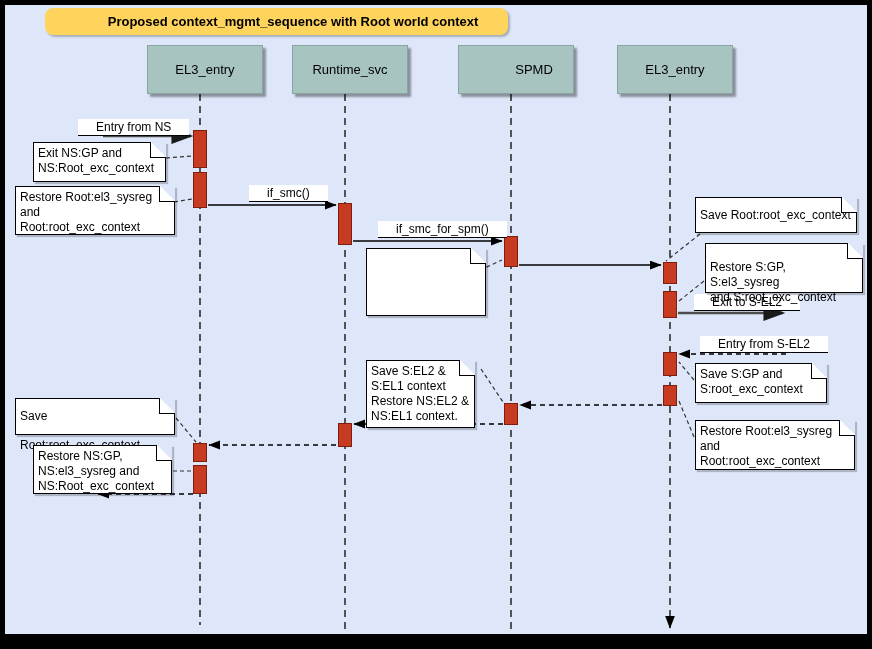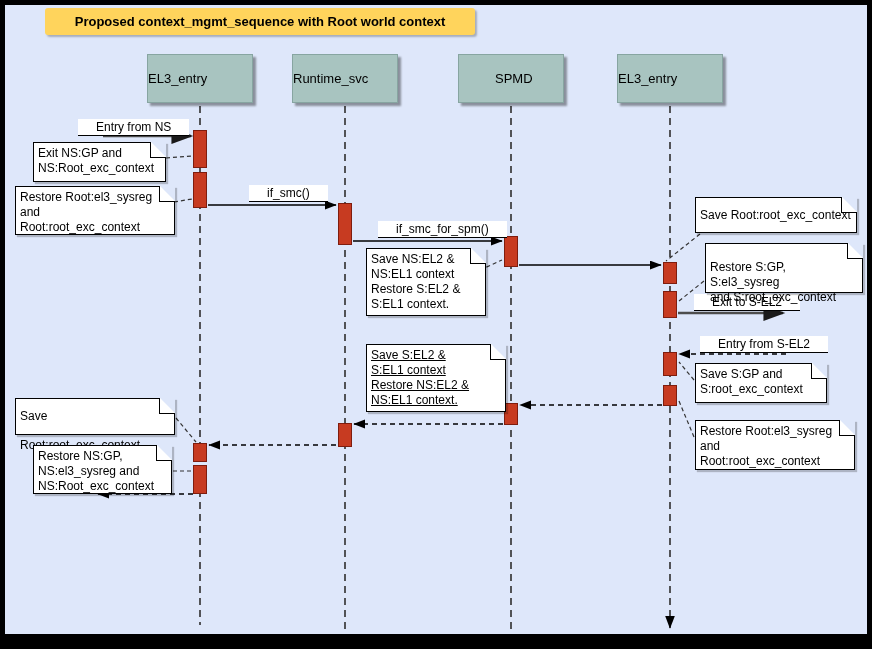--- a/index.html
+++ b/index.html
@@ -19,31 +19,32 @@
     background:var(--frame);
     font-family:"Liberation Sans", sans-serif;
     position:relative;
     overflow:hidden;
   }
   #canvas{position:absolute;left:0;top:0;width:872px;height:649px;}
   #paper{position:absolute;left:5px;top:5px;width:862px;height:629px;background:var(--page-bg);}
   #lines{position:absolute;left:0;top:0;width:872px;height:649px;z-index:1;}
   .title-banner{
     position:absolute;left:45px;top:8px;width:430px;height:27px;
-    background:var(--title-bg);border-radius:3px;
+    background:var(--title-bg);border-radius:8px;
     font-size:13px;font-weight:bold;color:var(--ink);
     text-align:center;line-height:27px;z-index:3;
     box-shadow:2px 2px 2px rgba(0,0,0,0.25);
+    padding-left:33px;
   }
   .actor{
-    position:absolute;top:54px;width:106px;height:49px;
+    position:absolute;top:45px;width:116px;height:49px;
     background:var(--actor-bg);border:1px solid var(--actor-border);
     box-shadow:3px 3px 2px rgba(0,0,0,0.38);
     font-size:13px;color:var(--ink);
-    display:flex;align-items:center;justify-content:flex-start;
+    display:flex;align-items:center;justify-content:center;
     z-index:2;box-sizing:border-box;
   }
   .bar{
     position:absolute;width:14px;
     background:var(--bar-fill);border:1.5px solid var(--bar-border);
     box-sizing:border-box;z-index:2;
   }
   .msg-label{
     position:absolute;z-index:3;
     background:#fff;color:var(--ink);
@@ -150,24 +151,20 @@
 NS:Root_exc_context</div>
     </div>
   <div class="note" style="left:15px;top:186px;width:160px;height:49px;">
       <span class="fold"></span>
       <div class="note-text">Restore Root:el3_sysreg
 and
 Root:root_exc_context</div>
     </div>
   <div class="note" style="left:366px;top:248px;width:120px;height:68px;">
       <span class="fold"></span>
-      <div class="note-text">Save NS:EL2 &amp;
-NS:EL1 context
-Restore S:EL2 &amp;
-S:EL1 context.</div>
     </div>
   <div class="note" style="left:695px;top:197px;width:162px;height:36px;line-height:28px;">
       <span class="fold"></span>
       <div class="note-text">Save Root:root_exc_context</div>
     </div>
   <div class="note" style="left:705px;top:243px;width:158px;height:50px;padding-top:16px;">
       <span class="fold"></span>
       <div class="note-text">Restore S:GP, S:el3_sysreg
 and S:root_exc_context</div>
     </div>
@@ -175,21 +172,21 @@
       <span class="fold"></span>
       <div class="note-text">Save S:GP and
 S:root_exc_context</div>
     </div>
   <div class="note" style="left:695px;top:420px;width:160px;height:50px;">
       <span class="fold"></span>
       <div class="note-text">Restore Root:el3_sysreg
 and
 Root:root_exc_context</div>
     </div>
-  <div class="note" style="left:366px;top:344px;width:140px;height:68px;text-decoration:underline;">
+  <div class="note" style="left:366px;top:360px;width:109px;height:68px;">
       <span class="fold"></span>
       <div class="note-text">Save S:EL2 &amp;
 S:EL1 context
 Restore NS:EL2 &amp;
 NS:EL1 context.</div>
     </div>
   <div class="note" style="left:15px;top:398px;width:160px;height:37px;line-height:29px;">
       <span class="fold"></span>
       <div class="note-text">Save Root:root_exc_context</div>
     </div>

